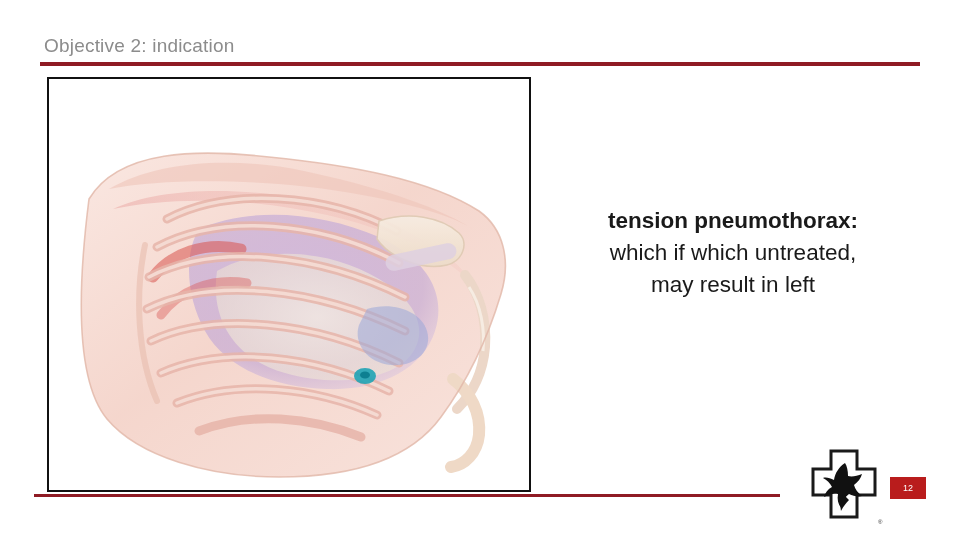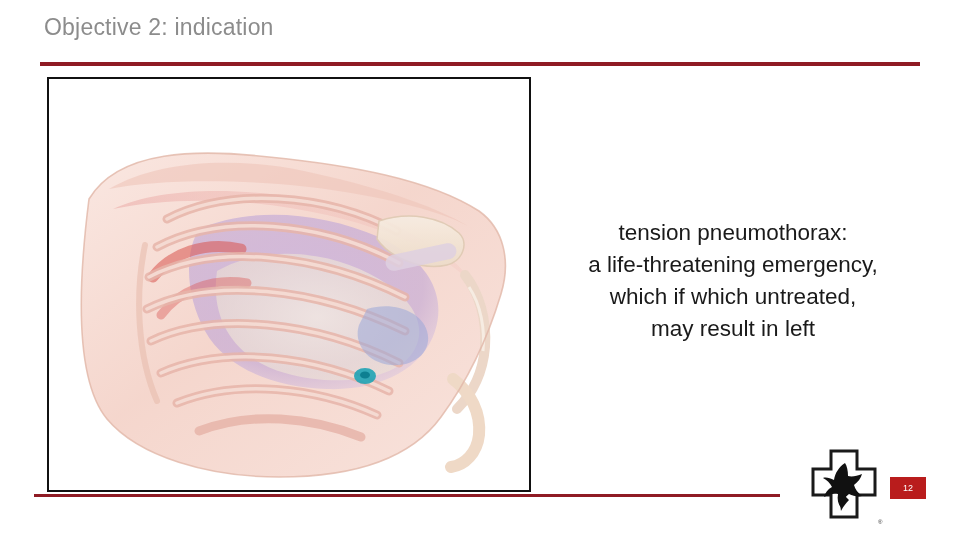--- a/index.html
+++ b/index.html
@@ -15,22 +15,22 @@
     position: relative;
   }
   .slide {
     position: absolute;
     inset: 0;
     background: #ffffff;
   }
   .slide-title {
     position: absolute;
     left: 44px;
-    top: 14px;
-    font-size: 23px;
+    top: 35px;
+    font-size: 19px;
     color: #8c8c8c;
     letter-spacing: 0.2px;
     font-weight: 400;
     white-space: nowrap;
   }
   .title-rule {
     position: absolute;
     left: 40px;
     top: 62px;
     width: 880px;
@@ -55,22 +55,21 @@
     position: absolute;
     left: 533px;
     top: 205px;
     width: 400px;
     text-align: center;
     font-size: 22.5px;
     line-height: 1.42;
     color: #1a1a1a;
   }
   .caption-text .bold-line {
-    font-weight: normal;
-    margin-top: 12px;
+    font-weight: bold;
   }
   .bottom-rule {
     position: absolute;
     left: 34px;
     top: 494px;
     width: 746px;
     height: 3px;
     background: #8f1b24;
   }
   .bottom-caption {
@@ -202,21 +201,20 @@
       <path d="M40,120 C70,70 150,70 220,78 C300,86 380,100 430,132 C455,150 462,182 452,215
                C440,255 420,300 392,338 C360,382 300,398 230,398 C160,398 90,378 58,340
                C30,306 26,230 40,120 Z" fill="none" stroke="#e1b7a8" stroke-width="1.6" opacity="0.8"></path>
 
       <path d="M96,166 C86,214 88,276 108,322" fill="none" stroke="#e8bdae" stroke-width="6" opacity="0.6" stroke-linecap="round"></path>
     </svg>
   </div>
 
   <div class="caption-text">
     <div class="bold-line">tension pneumothorax:</div>
-    <div>a life-threatening emergency,</div>
     <div>which if which untreated,</div>
     <div>may result in left</div>
   </div>
 
   <div class="bottom-rule"></div>
 
   <svg class="logo" viewBox="0 0 78 84">
     <path d="M26,4 H52 V22 H70 V48 H52 V70 H26 V48 H8 V22 H26 Z" fill="#ffffff" stroke="#1a1a1a" stroke-width="3"></path>
     <path d="M40,16 C34,20 30,26 29,33 C25,31 21,30 18,31 C22,33 25,36 27,40
              C23,42 20,46 19,50 C24,47 29,46 33,47 C32,52 33,57 36,61

